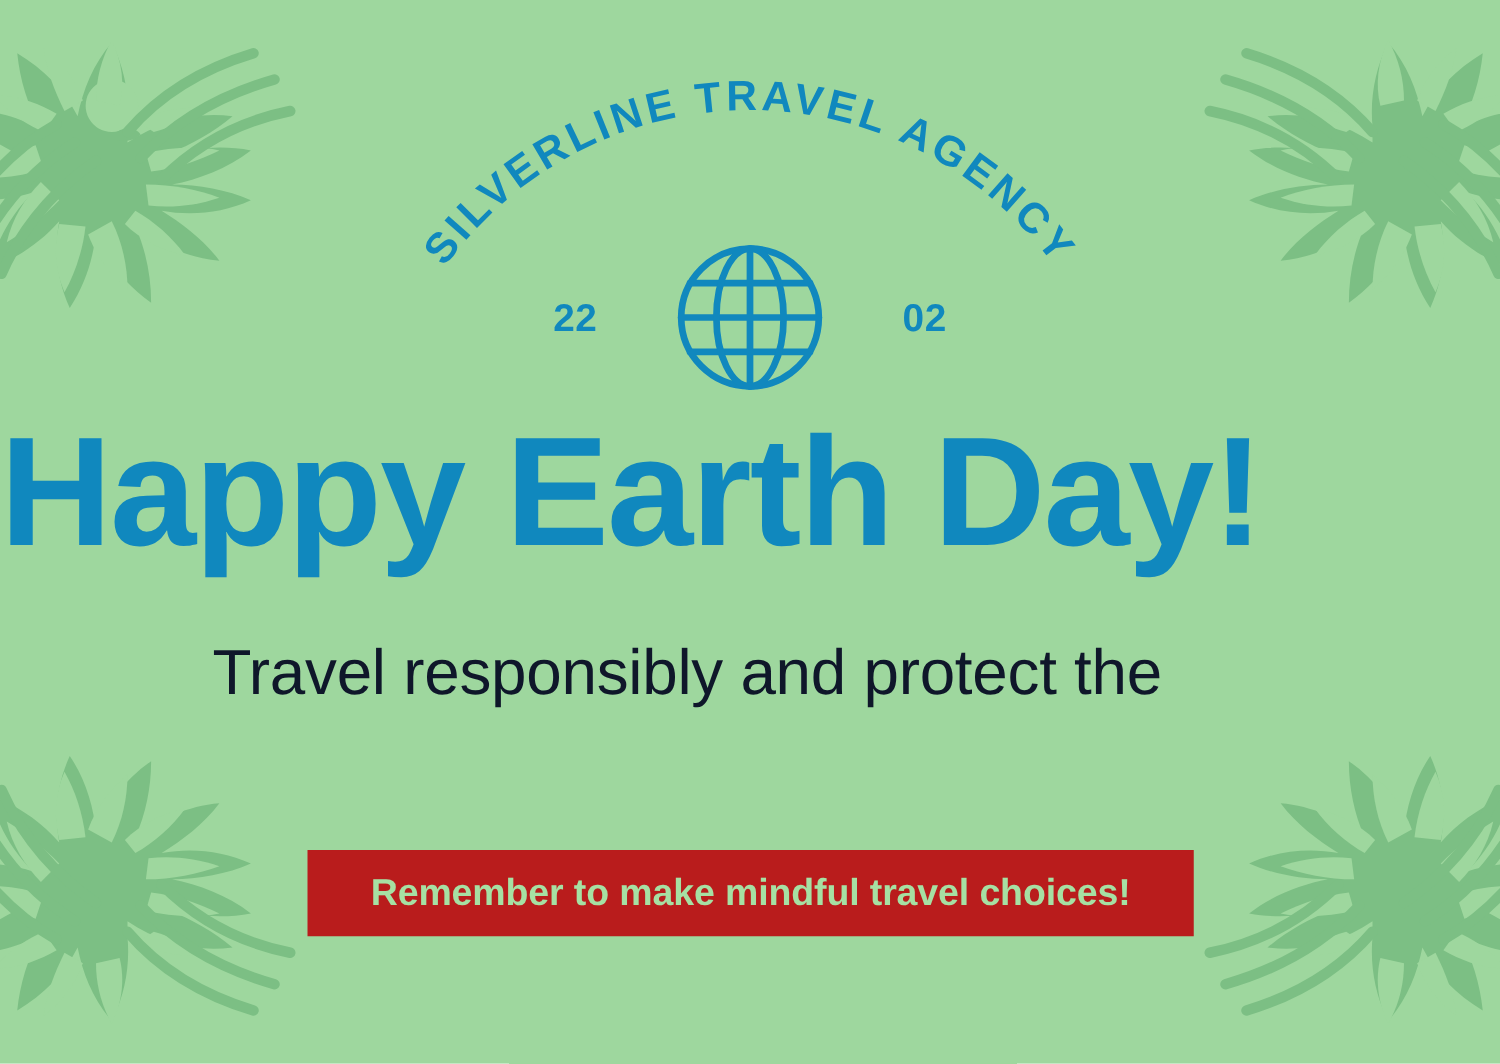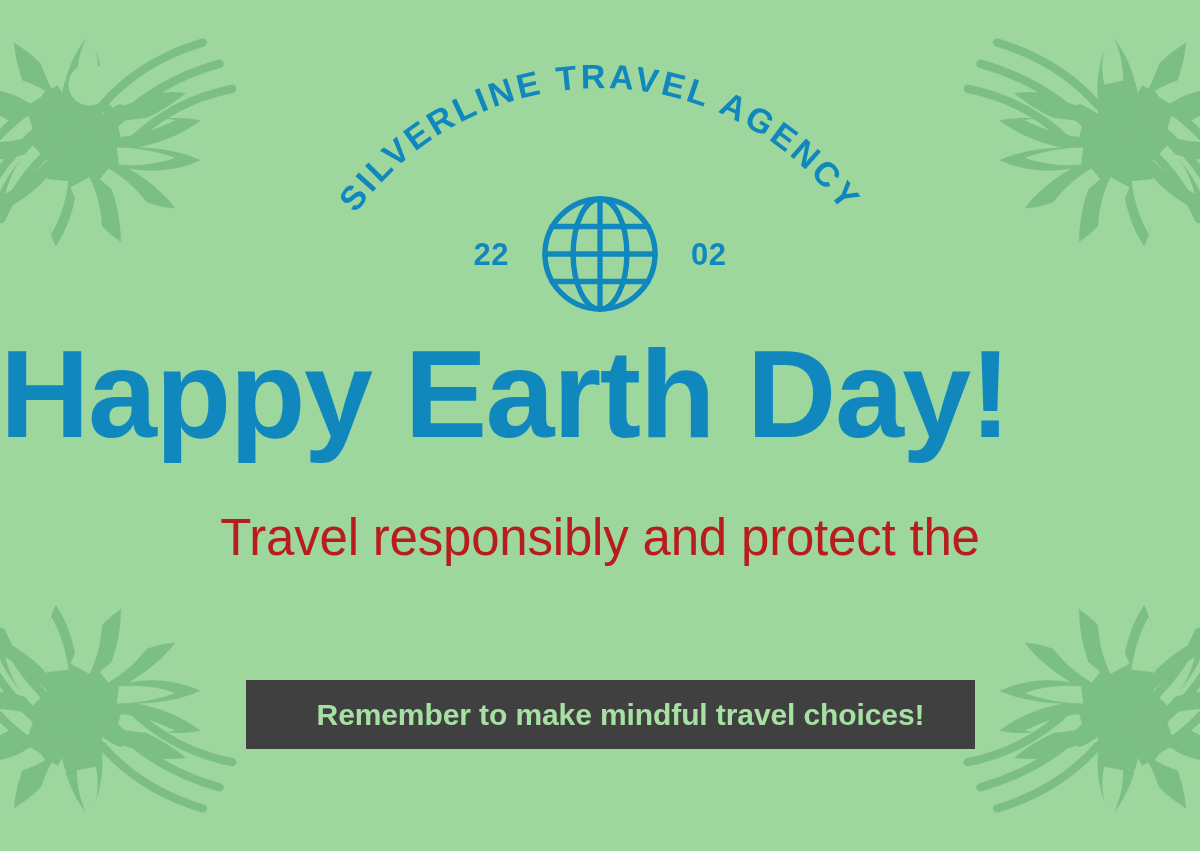--- a/index.html
+++ b/index.html
@@ -55,21 +55,21 @@
 
   .emblem-row {
     position: absolute;
     top: 88px;
     left: 0;
     width: 560px;
     height: 140px;
     display: flex;
     align-items: center;
     justify-content: center;
-    gap: 27px;
+    gap: 58px;
   }
   .date-num {
     font-size: 31px;
     font-weight: 700;
     color: #1088be;
     letter-spacing: 0.5px;
     line-height: 1;
   }
   .globe { width: 128px; height: 128px; }
   .globe svg { display: block; width: 100%; height: 100%; }
@@ -89,40 +89,39 @@
     white-space: nowrap;
   }
 
   
   .subtitle {
     position: absolute;
     top: 505px;
     left: 50%;
     transform: translateX(-50%);
     width: 860px;
-    text-align: center;
+    text-align: left;
     font-size: 51px;
     font-weight: 400;
     line-height: 1.28;
-    color: #b91c1c;
+    color: #0f172a;
     letter-spacing: -0.2px;
   }
 
   
   .banner {
     position: absolute;
     left: 246px;
     top: 680px;
     width: 709px;
     height: 69px;
-    background: #404040;
+    background: #b91c1c;
     display: flex;
     align-items: center;
     justify-content: center;
-    padding-left: 20px;
   }
   .banner-text {
     font-size: 30px;
     font-weight: 700;
     color: #a6e0a3;
     letter-spacing: -0.1px;
     line-height: 1;
   }
 </style>
 </head>

